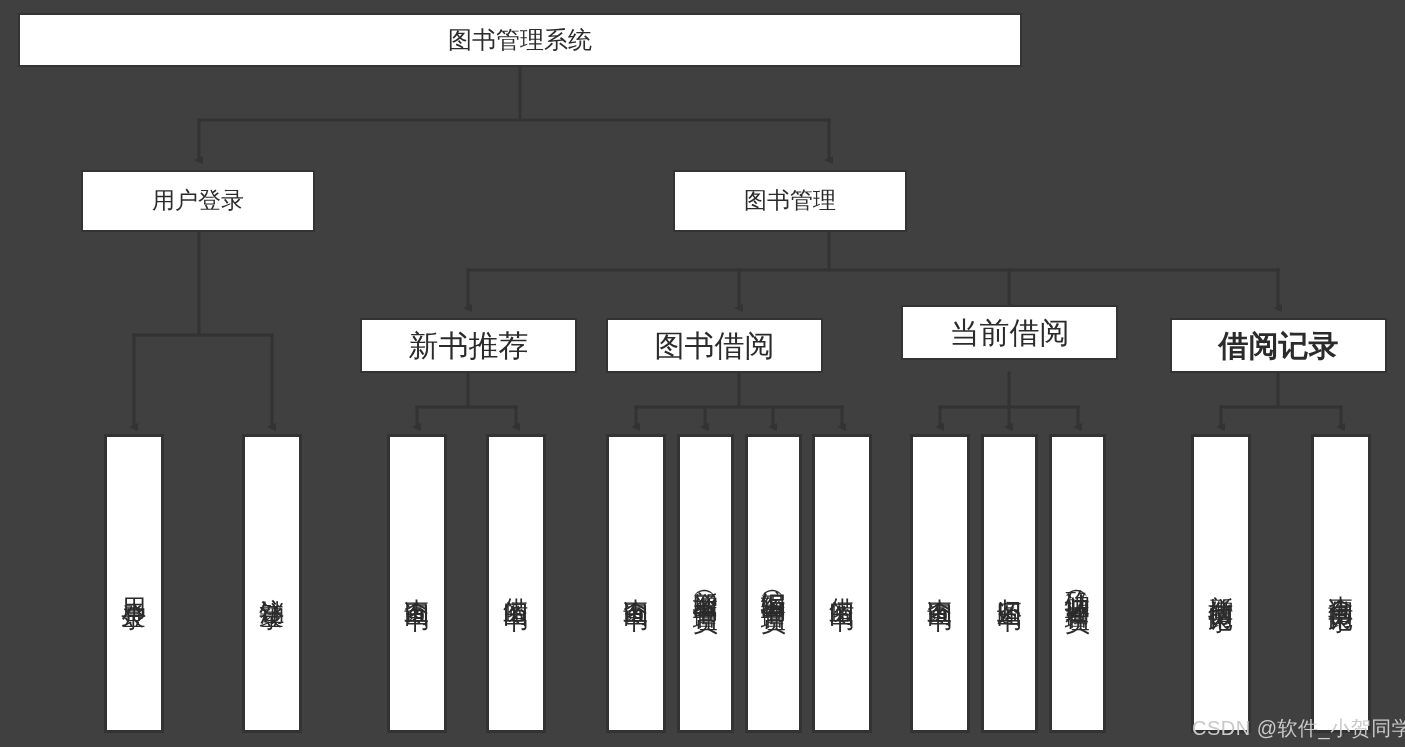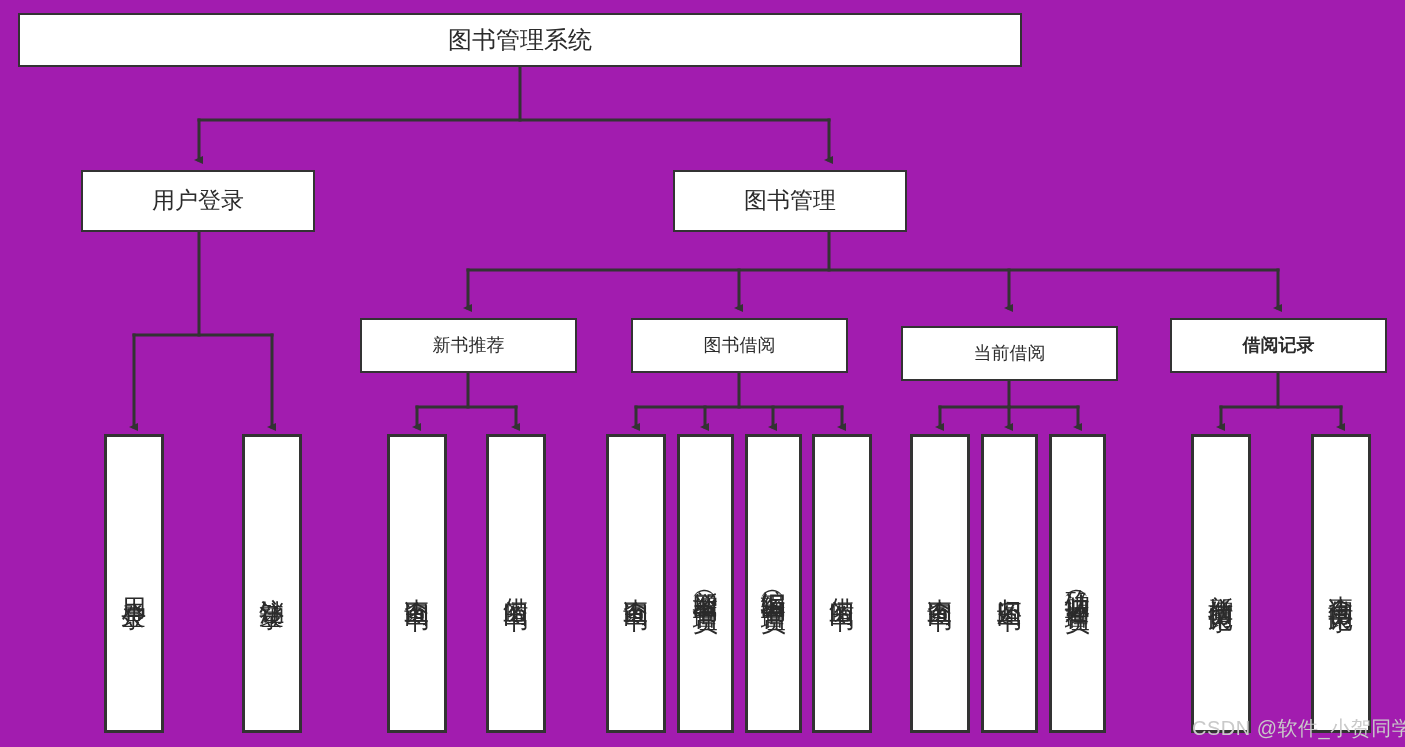--- a/index.html
+++ b/index.html
@@ -8,21 +8,21 @@
     padding: 0;
     background: #ffffff;
   }
   body {
     font-family: "Liberation Sans", "DejaVu Sans", sans-serif;
   }
   #diagram-root {
     position: relative;
     width: 1405px;
     height: 747px;
-    background: #a21caf;
+    background: #404040;
     overflow: hidden;
   }
   #edges-layer {
     position: absolute;
     left: 0;
     top: 0;
     width: 1405px;
     height: 747px;
     pointer-events: none;
   }
@@ -45,21 +45,21 @@
   .node-root {
     border-width: 2px;
   }
   .node-root .node-label {
     font-size: 24px;
   }
   .node-l2 .node-label {
     font-size: 23px;
   }
   .node-l3 .node-label {
-    font-size: 18px;
+    font-size: 30px;
   }
   .node-leaf {
     border-width: 3px;
     align-items: center;
     justify-content: center;
     padding: 4px 0;
   }
   .node-leaf .node-label {
     writing-mode: vertical-rl;
     text-orientation: upright;
@@ -139,24 +139,24 @@
   <div class="node node-l2" style="left:81px; top:170px; width:234px; height:62px;">
     <span class="node-label">用户登录</span>
   </div>
   <div class="node node-l2" style="left:673px; top:170px; width:234px; height:62px;">
     <span class="node-label">图书管理</span>
   </div>
 
   <div class="node node-l3" style="left:360px; top:318px; width:217px; height:55px;">
     <span class="node-label">新书推荐</span>
   </div>
-  <div class="node node-l3" style="left:631px; top:318px; width:217px; height:55px;">
+  <div class="node node-l3" style="left:606px; top:318px; width:217px; height:55px;">
     <span class="node-label">图书借阅</span>
   </div>
-  <div class="node node-l3" style="left:901px; top:326px; width:217px; height:55px;">
+  <div class="node node-l3" style="left:901px; top:305px; width:217px; height:55px;">
     <span class="node-label">当前借阅</span>
   </div>
   <div class="node node-l3" style="left:1170px; top:318px; width:217px; height:55px;font-weight:bold;">
     <span class="node-label">借阅记录</span>
   </div>
 
   <div class="node node-leaf" style="left:104px; top:434px; width:60px; height:299px;">
     <span class="node-label">用户登录</span>
   </div>
   <div class="node node-leaf" style="left:242px; top:434px; width:60px; height:299px;">

